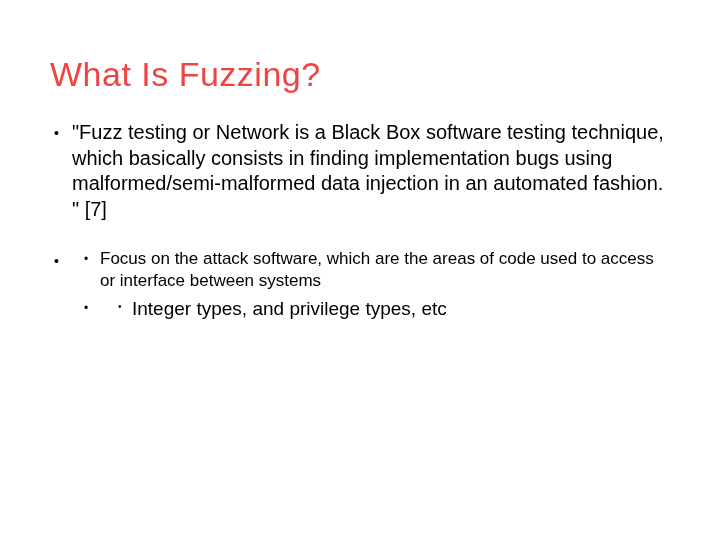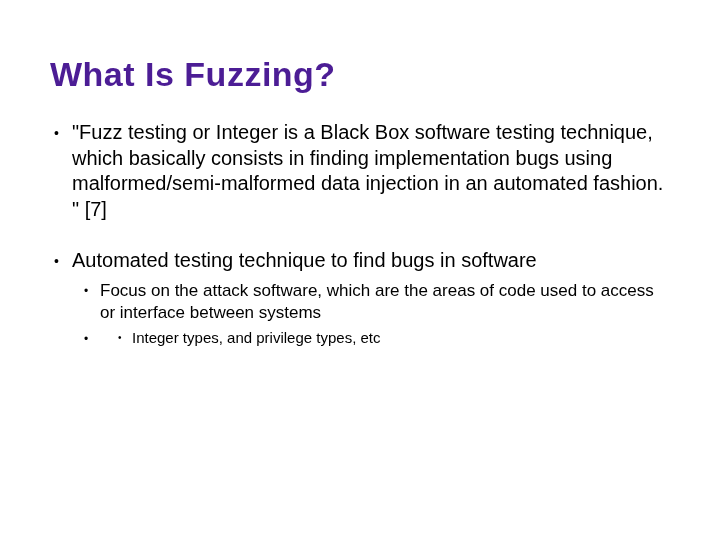--- a/index.html
+++ b/index.html
@@ -12,24 +12,24 @@
     color: #000000;
   }
   .slide {
     box-sizing: border-box;
     width: 720px;
     height: 540px;
     padding: 55px 50px 40px 50px;
   }
   .title {
     font-size: 34px;
-    font-weight: bold;
+    font-weight: normal;
     letter-spacing: 0.5px;
     margin: 0 0 26px 0;
-    color: #4c1d95;
+    color: #ef4444;
   }
   ul {
     list-style: none;
     padding: 0;
     margin: 0;
   }
   li {
     position: relative;
   }
   
@@ -66,21 +66,21 @@
     top: 0;
     font-size: 12px;
     line-height: 22px;
   }
   
   .lvl3 {
     margin-top: 4px;
   }
   .lvl3 > li {
     padding-left: 22px;
-    font-size: 15px;
+    font-size: 19px;
     line-height: 1.3;
     margin-left: 10px;
     margin-bottom: 15px;
   }
   .lvl3 > li::before {
     content: "•";
     position: absolute;
     left: 8px;
     top: 0;
     font-size: 10px;
@@ -90,25 +90,24 @@
   }
 </style>
 </head>
 <body>
 
 <div class="slide">
   <h1 class="title">What Is Fuzzing?</h1>
 
   <ul class="lvl1">
     <li>
-      <span>"</span><span class="italic">Fuzz testing</span><span> or </span><span class="italic">Integer</span><span> is a Black Box software testing technique, which basically consists in finding implementation bugs using malformed/semi-malformed data injection in an automated fashion. " [7]</span>
+      <span>"</span><span class="italic">Fuzz testing</span><span> or </span><span class="italic">Network</span><span> is a Black Box software testing technique, which basically consists in finding implementation bugs using malformed/semi-malformed data injection in an automated fashion. " [7]</span>
     </li>
 
     <li>
-      <span>Automated testing technique to find bugs in software</span>
       <ul class="lvl2">
         <li>
           <span>Focus on the attack software, which are the areas of code used to access or interface between systems</span>
         </li>
         <li>
           <ul class="lvl3">
             <li>
               <span>Integer types, and privilege types, etc</span>
             </li>
           </ul>

